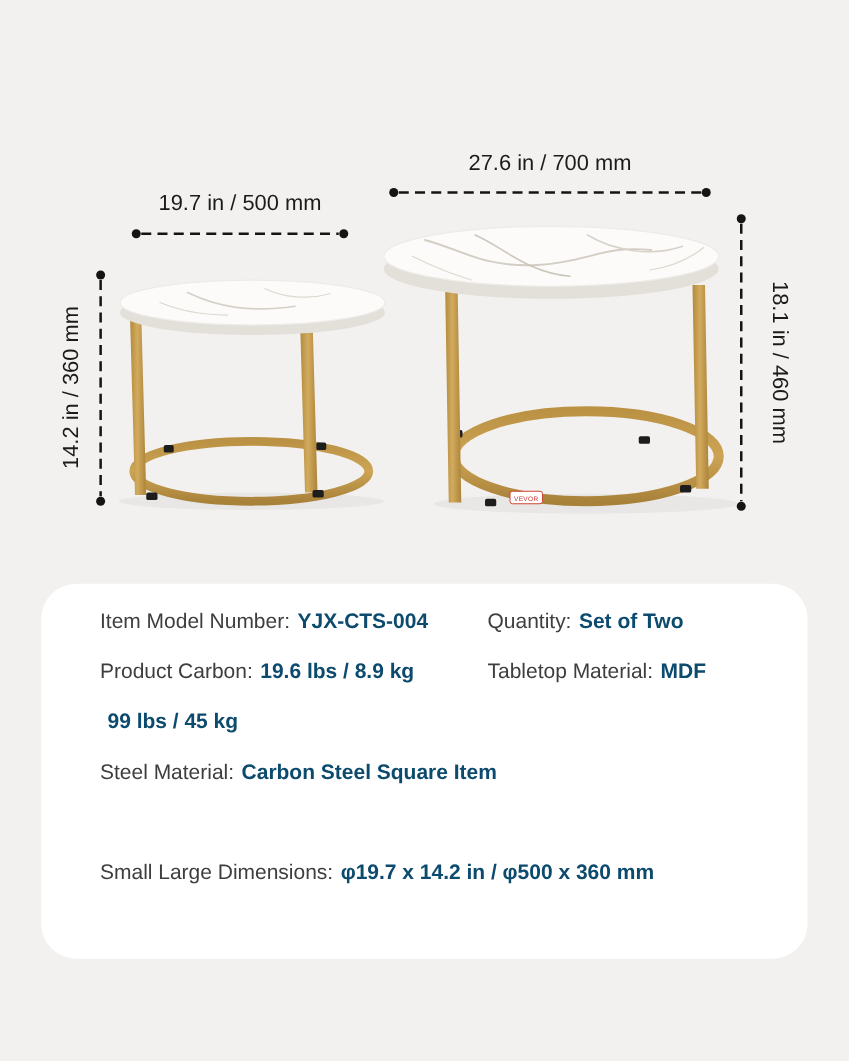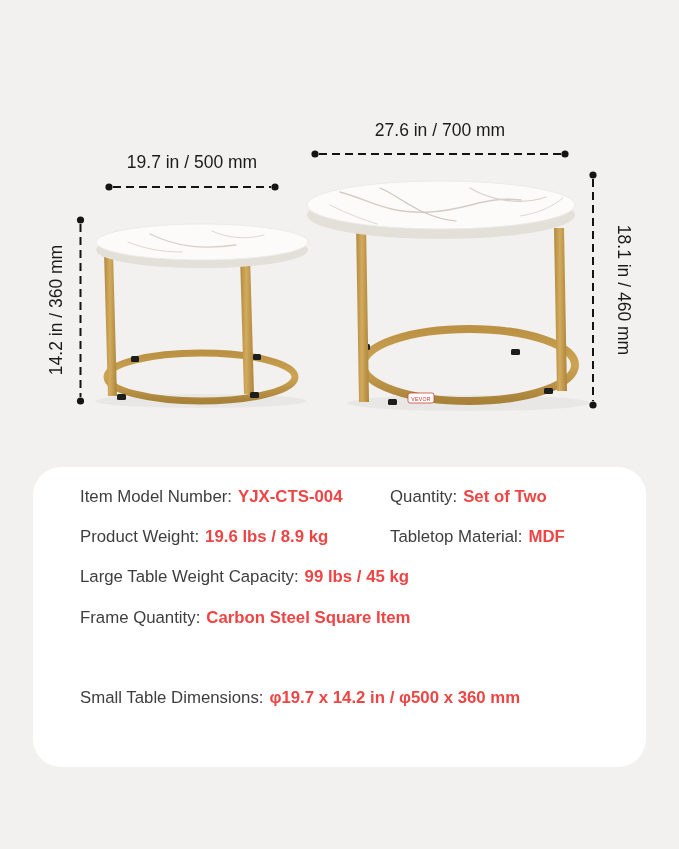--- a/index.html
+++ b/index.html
@@ -12,21 +12,21 @@
   .dim-text{font-size:17.5px;fill:#1b1b1b;}
   .spec-panel{
     position:absolute;left:33px;top:467px;width:613px;height:300px;
     background:#ffffff;border-radius:28px;
     padding:10px 0 0 47px;box-sizing:border-box;
   }
   .spec-row{height:40.2px;display:flex;align-items:center;font-size:16.8px;white-space:nowrap;}
   .pair{display:flex;align-items:baseline;}
   .pair-wide{width:310px;}
   .lbl{color:#3e3e3e;}
-  .val{color:#ef4444;font-weight:bold;margin-left:6px;}
+  .val{color:#0c4a6e;font-weight:bold;margin-left:6px;}
 </style>
 </head>
 <body>
 
 <div class="stage">
 
   <svg class="illustration" width="679" height="467" viewBox="0 0 679 467" xmlns="http://www.w3.org/2000/svg">
     <defs>
       <linearGradient id="goldLeg" x1="0" y1="0" x2="1" y2="0">
         <stop offset="0" stop-color="#b18a3c"></stop>
@@ -122,50 +122,49 @@
         <span class="val">YJX-CTS-004</span>
       </div>
       <div class="pair">
         <span class="lbl">Quantity:</span>
         <span class="val">Set of Two</span>
       </div>
     </div>
 
     <div class="spec-row">
       <div class="pair pair-wide">
-        <span class="lbl">Product Weight:</span>
+        <span class="lbl">Product Carbon:</span>
         <span class="val">19.6 lbs / 8.9 kg</span>
       </div>
       <div class="pair">
         <span class="lbl">Tabletop Material:</span>
         <span class="val">MDF</span>
       </div>
     </div>
 
     <div class="spec-row">
       <div class="pair">
-        <span class="lbl">Large Table Weight Capacity:</span>
         <span class="val">99 lbs / 45 kg</span>
       </div>
     </div>
 
 
     <div class="spec-row">
       <div class="pair">
-        <span class="lbl">Frame Quantity:</span>
+        <span class="lbl">Steel Material:</span>
         <span class="val">Carbon Steel Square Item</span>
       </div>
     </div>
 
     <div class="spec-row">
       <div class="pair">
       </div>
     </div>
 
     <div class="spec-row">
       <div class="pair">
-        <span class="lbl">Small Table Dimensions:</span>
+        <span class="lbl">Small Large Dimensions:</span>
         <span class="val">φ19.7 x 14.2 in / φ500 x 360 mm</span>
       </div>
     </div>
 
   </div>
 </div>
 
 </body></html>

